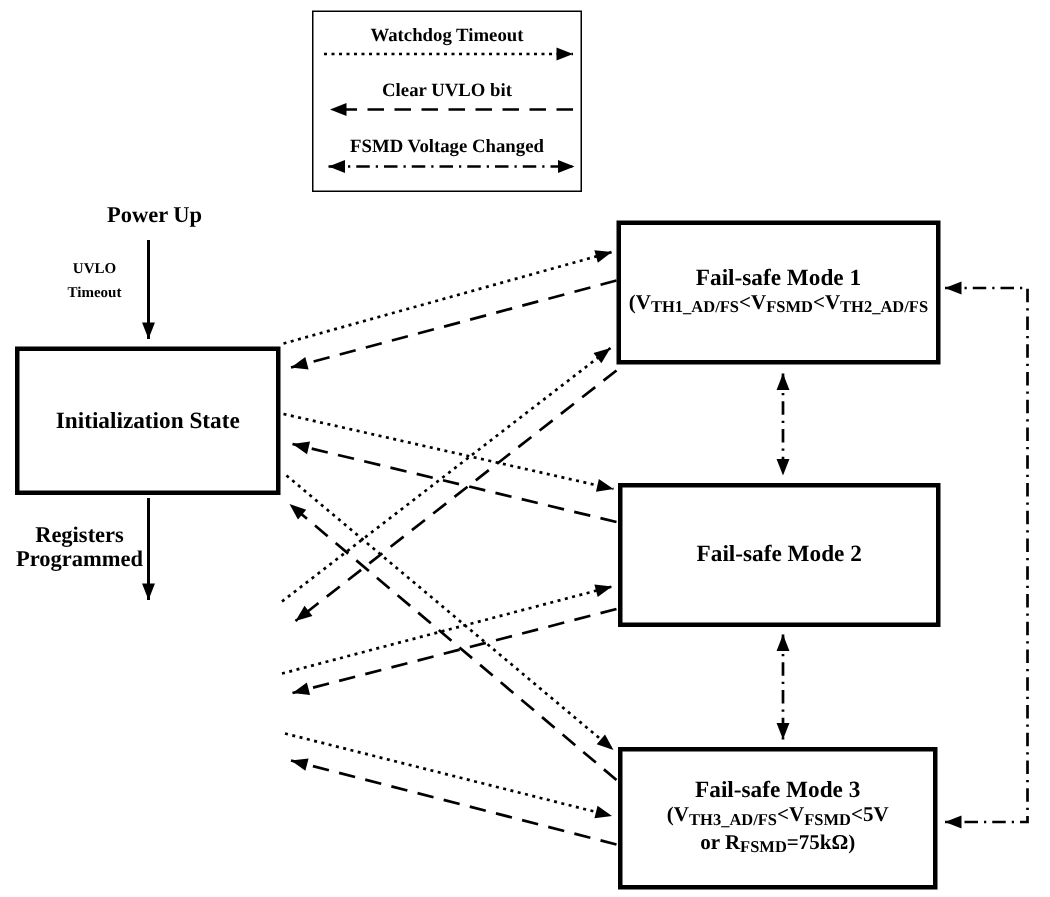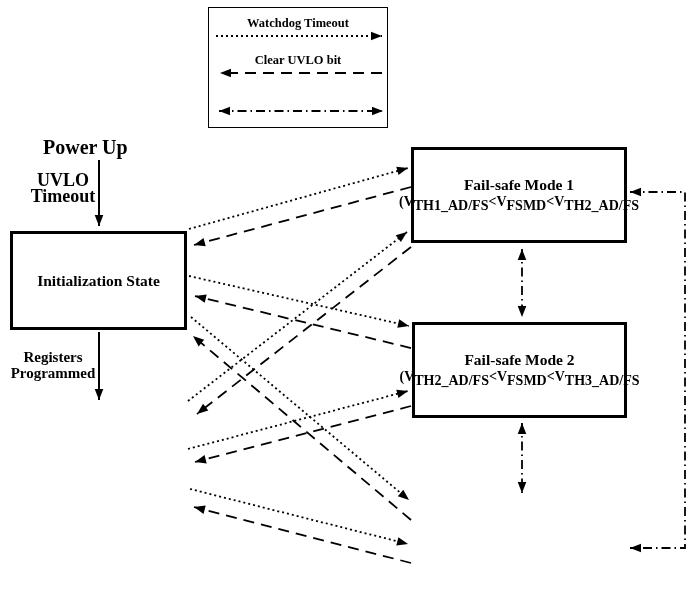--- a/index.html
+++ b/index.html
@@ -10,46 +10,47 @@
   }
   #edge-layer{position:absolute;left:0;top:0;pointer-events:none;}
   .abs{position:absolute;}
   
   .legend-box{left:208px;top:7px;width:180px;height:121px;border:1.5px solid #000;box-sizing:border-box;}
   .legend-label{position:absolute;left:0;width:100%;text-align:center;font-size:12.5px;line-height:13px;}
   .legend-label.l1{top:9px;}
   .legend-label.l2{top:46px;}
   .legend-label.l3{top:83px;}
   
-  .lbl-power-up{left:43px;top:136px;width:120px;font-size:20px;}
-  .lbl-uvlo{left:8px;top:172px;width:110px;text-align:center;font-size:18px;line-height:16px;}
+  .lbl-power-up{left:43px;top:136px;width:120px;text-align:center;font-size:15px;}
+  .lbl-uvlo{left:8px;top:172px;width:110px;text-align:center;font-size:10px;line-height:16px;}
   .lbl-registers{left:-2px;top:349px;width:110px;text-align:center;font-size:15px;line-height:16px;}
   
   .state-box{border:3px solid #000;box-sizing:border-box;display:flex;align-items:center;justify-content:center;
     text-align:center;font-size:15.5px;background:transparent;}
   .box-init{left:10px;top:231px;width:177px;height:99px;}
   .box-normal{left:9px;top:405px;width:177px;height:98px;}
   
   .fs-box{border:3px solid #000;box-sizing:border-box;display:flex;flex-direction:column;align-items:center;
     justify-content:center;text-align:center;background:transparent;}
   .box-fs1{left:411px;top:147px;width:216px;height:96px;}
   .box-fs2{left:412px;top:322px;width:215px;height:96px;align-items:center;}
   .box-fs3{left:412px;top:498px;width:213px;height:95px;}
   .fs-title{font-size:15.5px;line-height:18px;}
   .fs-cond{font-size:14px;line-height:16px;white-space:nowrap;}
-  .fs-cond sub{font-size:14px;vertical-align:-0.25em;letter-spacing:0;margin-top:48px;}
+  .fs-cond sub{font-size:11px;vertical-align:-0.25em;letter-spacing:0;margin-top:48px;}
 </style>
 </head>
 <body>
 
 <div id="stage">
 
   <div class="abs legend-box">
     <div class="legend-label l1">Watchdog Timeout</div>
     <div class="legend-label l2">Clear UVLO bit</div>
+    <div class="legend-label l3">FSMD Voltage Changed</div>
   </div>
 
   <div class="abs lbl-power-up">Power Up</div>
   <div class="abs lbl-uvlo">
     <div>UVLO</div>
     <div>Timeout</div>
   </div>
   <div class="abs lbl-registers">
     <div>Registers</div>
     <div>Programmed</div>
@@ -58,21 +59,25 @@
   <div class="abs state-box box-init">
     <span>Initialization State</span>
   </div>
 
   <div class="abs fs-box box-fs1">
     <div class="fs-title">Fail-safe Mode 1</div>
     <div class="fs-cond">(V<sub>TH1_AD/FS</sub>&lt;V<sub>FSMD</sub>&lt;V<sub>TH2_AD/FS</sub></div>
   </div>
   <div class="abs fs-box box-fs2">
     <div class="fs-title">Fail-safe Mode 2</div>
-    <div class="fs-cond">(V<sub>TH2_AD/FS</sub>&lt;V<sub>FSMD</sub>&lt;V<sub>TH3_AD/FS</sub></div>
+  </div>
+  <div class="abs fs-box box-fs3">
+    <div class="fs-title">Fail-safe Mode 3</div>
+    <div class="fs-cond">(V<sub>TH3_AD/FS</sub>&lt;V<sub>FSMD</sub>&lt;5V</div>
+    <div class="fs-cond">or R<sub>FSMD</sub>=75kΩ)</div>
   </div>
 
   <svg id="edge-layer" width="700" height="598" viewBox="0 0 700 598">
       <g>
         <path d="M 216 36 L 382 36" fill="none" stroke="#000000" stroke-width="1.8" stroke-dasharray="2 3"></path>
         <polygon points="382,36 371,40.3 371,31.7" fill="#000000"></polygon>
       </g>
       <g>
         <path d="M 382 73 L 220 73" fill="none" stroke="#000000" stroke-width="1.8" stroke-dasharray="11 7"></path>
         <polygon points="220,73 231,68.7 231,77.3" fill="#000000"></polygon>

